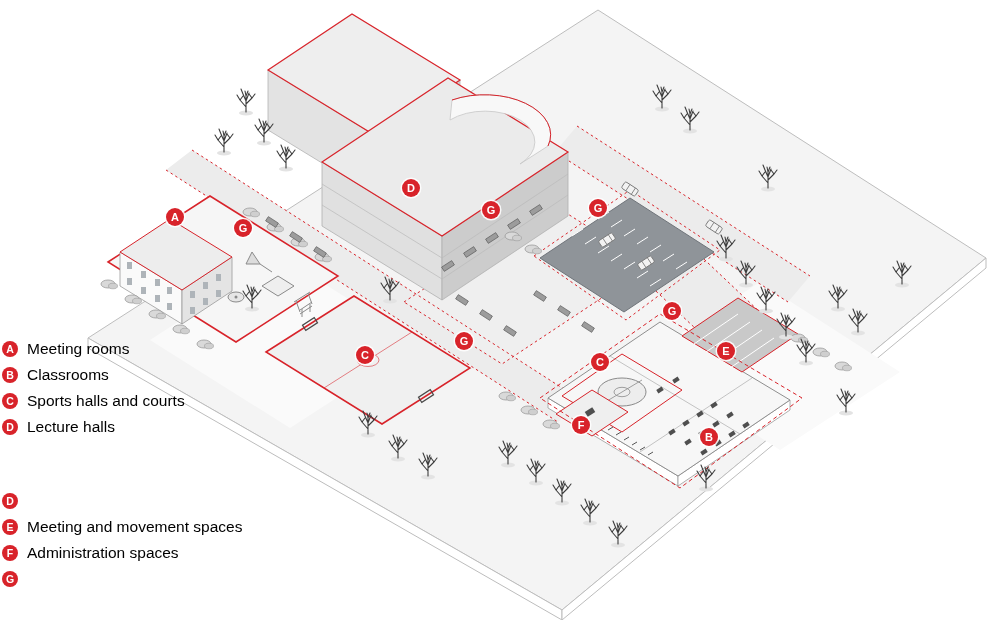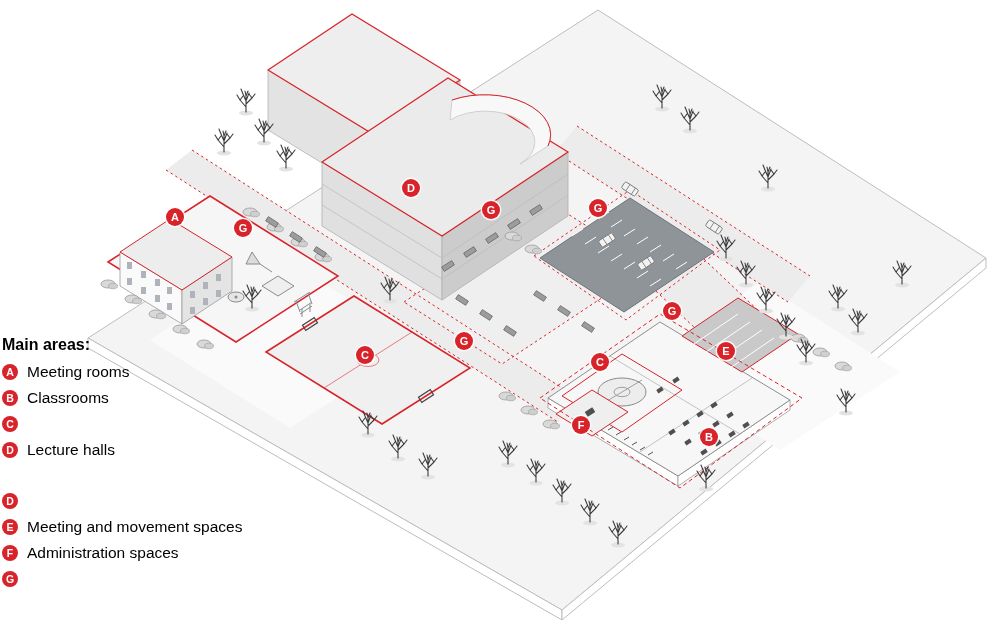--- a/index.html
+++ b/index.html
@@ -299,31 +299,31 @@
 <div class="marker" style="left: 598px; top: 208px;">G</div>
 <div class="marker" style="left: 464px; top: 341px;">G</div>
 <div class="marker" style="left: 672px; top: 311px;">G</div>
 <div class="marker" style="left: 365px; top: 355px;">C</div>
 <div class="marker" style="left: 600px; top: 362px;">C</div>
 <div class="marker" style="left: 726px; top: 351px;">E</div>
 <div class="marker" style="left: 709px; top: 437px;">B</div>
 <div class="marker" style="left: 581px; top: 425px;">F</div>
 
 <div class="legend" style="top:336px">
-  <div class="legend-title">Main areas:</div>
   <div class="legend-row">
     <span class="badge">A</span>
     <span>Meeting rooms</span>
   </div>
   <div class="legend-row">
     <span class="badge">B</span>
     <span>Classrooms</span>
   </div>
   <div class="legend-row">
     <span class="badge">C</span>
+    <span>Sports halls and courts</span>
   </div>
   <div class="legend-row">
     <span class="badge">D</span>
     <span>Lecture halls</span>
   </div>
 </div>
 
 <div class="legend" style="top:488px">
   <div class="legend-row">
     <span class="badge">D</span>

